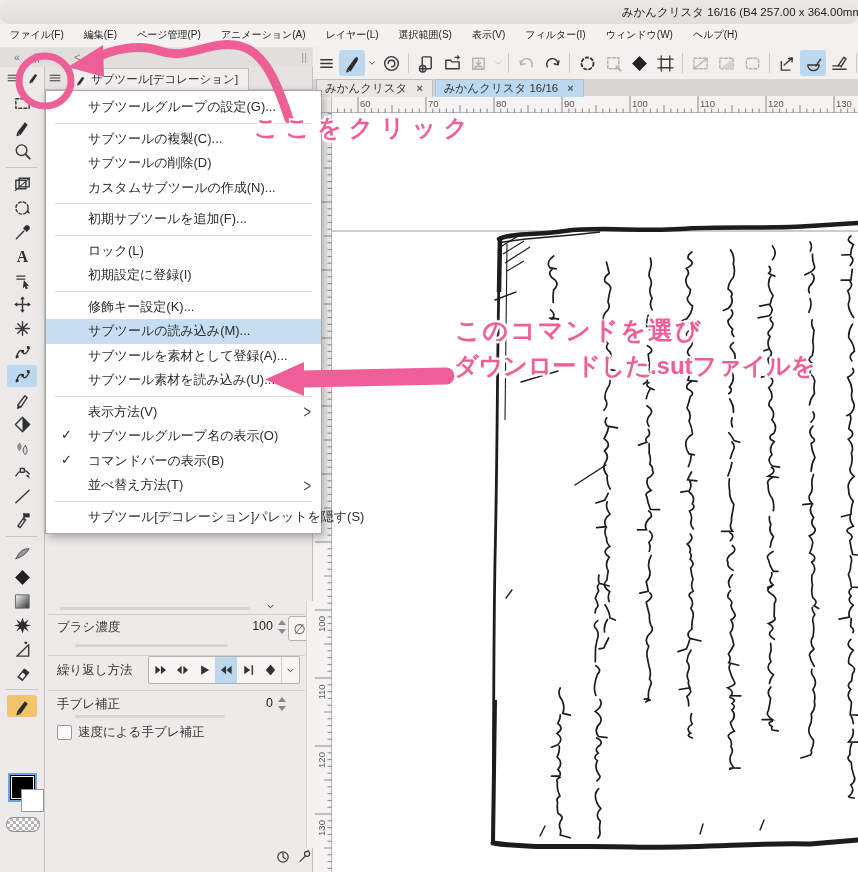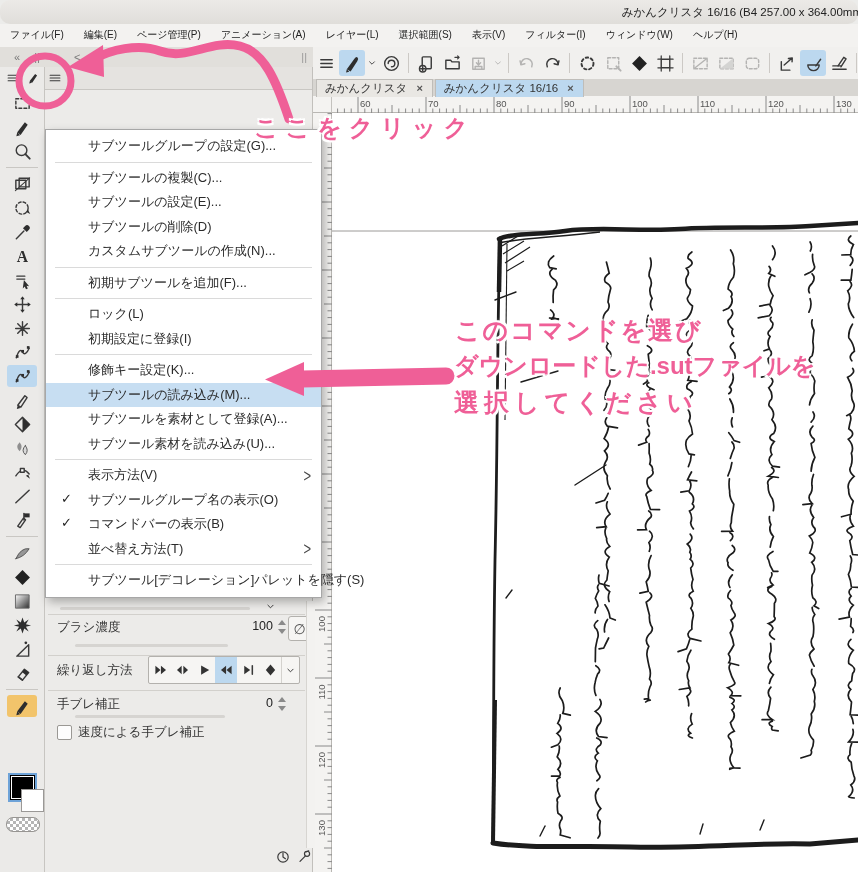--- a/index.html
+++ b/index.html
@@ -71,21 +71,21 @@
   #nobtn{position:absolute;display:flex;align-items:center;justify-content:center;border:1px solid #b3b1ad;background:#f6f5f3;border-radius:3px;color:#555;font-size:14px;}
   #repstrip{position:absolute;display:flex;align-items:center;border:1px solid #b3b1ad;background:#f6f5f3;border-radius:2px;}
   .ritem{width:22px;height:26px;display:flex;align-items:center;justify-content:center;}
   .ritem.sel{background:var(--selblue);}
   .rchev{width:17px;height:26px;display:flex;align-items:center;justify-content:center;border-left:1px solid #d4d2ce;}
   #speedchk{position:absolute;width:13px;height:13px;border:1px solid #9a9894;background:#fdfdfd;border-radius:2px;}
   #pscroll{position:absolute;left:261px;top:0px;width:8px;height:247px;background:#f3f2f0;border-left:1px solid #d7d5d1;}
   #pfooter .fbtn{position:absolute;width:18px;height:18px;display:flex;align-items:center;justify-content:center;}
   
   #ctxmenu{left:45px;top:90px;width:277px;background:#ffffff;border:1px solid #a7a7a7;
-           box-shadow:3px 4px 9px rgba(0,0,0,.28);padding:4px 0;z-index:10;box-sizing:border-box;margin-top:39px;}
+           box-shadow:3px 4px 9px rgba(0,0,0,.28);padding:4px 0;z-index:10;box-sizing:border-box;}
   .mrow{height:24.5px;display:flex;align-items:center;padding:0 10px 0 42px;font-size:13px;color:#2b2b2b;position:relative;white-space:nowrap;}
   .mrow.hl{background:var(--menuhl);text-align:right;}
   .mrow .chk{position:absolute;left:15px;top:3px;font-size:13px;color:#222;}
   .mrow .sub{margin-left:auto;font-size:13px;color:#444;transform:scaleY(1.4);}
   .msep{height:1px;background:#dadada;margin:3px 9px;}
   
   #pinksvg{left:0;top:0;width:858px;height:872px;z-index:30;pointer-events:none;}
   .ptext{position:absolute;font-weight:700;white-space:nowrap;z-index:30;pointer-events:none;color:var(--pink);
          text-shadow:-2px -2px 0 #fff,2px -2px 0 #fff,-2px 2px 0 #fff,2px 2px 0 #fff,0 0 5px #fff;}
   #txt-click{left:254px;top:112px;font-size:24px;letter-spacing:7px;}
@@ -717,20 +717,26 @@
     </div>
   </div>
 
   <div id="panel" class="abs">
     <div id="panelhead">
       <div class="hbtn" style="left:2px;top:4px">
         <svg viewBox="0 0 20 20" width="14" height="14" class="ic">
             <path d="M3,6h14M3,10h14M3,14h14"></path>
           </svg>
       </div>
+      <div id="paneltab">
+        <svg viewBox="0 0 20 20" width="12" height="12">
+            <path d="M4.5,15L12.5,4.5l3,2.5L8,18z M4.5,15l-1,4.3 4,-1.1z" fill="#2e2e2e"></path>
+          </svg>
+        <span>サブツール[デコレーション]</span>
+      </div>
     </div>
 
     <div id="settings">
       <div class="groove" style="left:15px;top:6px;width:190px"></div>
       <div class="abs" style="left:219px;top:-1px;position:absolute">
         <svg viewBox="0 0 20 20" width="13" height="13" class="ic">
             <path d="M6,8l4,4 4,-4"></path>
           </svg>
       </div>
       <div class="psep" style="top:13px"></div>
@@ -818,23 +824,20 @@
     </div>
   </div>
 
   <div id="ctxmenu" class="abs">
       <div class="mrow">
         <span>サブツールグループの設定(G)...</span>
       </div>
       <div class="msep"></div>
       <div class="mrow">
         <span>サブツールの複製(C)...</span>
-      </div>
-      <div class="mrow">
-        <span>サブツールの設定(E)...</span>
       </div>
       <div class="mrow">
         <span>サブツールの削除(D)</span>
       </div>
       <div class="mrow">
         <span>カスタムサブツールの作成(N)...</span>
       </div>
       <div class="msep"></div>
       <div class="mrow">
         <span>初期サブツールを追加(F)...</span>
@@ -885,15 +888,14 @@
   <svg id="pinksvg" class="abs" width="858" height="872" viewBox="0 0 858 872">
     <ellipse cx="45" cy="81" rx="26" ry="25" fill="none" style="stroke:var(--pink)" stroke-width="7"></ellipse>
     <path d="M289,119 C276,80 264,52 240,46 C210,39 188,61 160,51 C138,43 110,50 94,59" fill="none" style="stroke:var(--pink)" stroke-width="9" stroke-linecap="round"></path>
     <polygon points="68,67 103,45 104,77" style="fill:var(--pink)"></polygon>
     <path d="M302,379 L446,376" style="stroke:var(--pink)" stroke-width="17" stroke-linecap="round"></path>
     <polygon points="265,379.5 304,362 304,396" style="fill:var(--pink)"></polygon>
   </svg>
   <div id="txt-click" class="ptext">ここをクリック</div>
   <div id="txt-line1" class="ptext">このコマンドを選び</div>
   <div id="txt-line2" class="ptext">ダウンロードした.sutファイルを</div>
-  <div id="txt-line3" class="ptext">選択してください</div>
 
 </div>
 
 </body></html>

